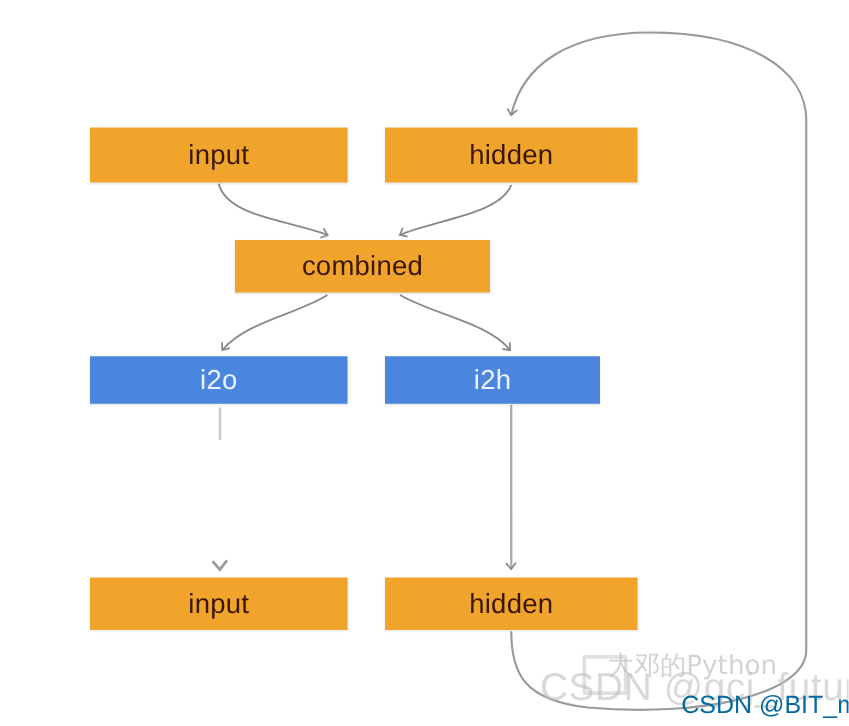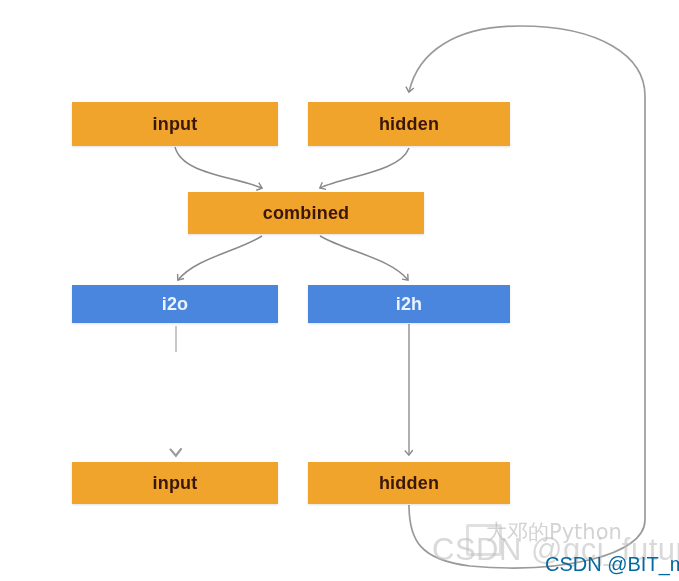--- a/index.html
+++ b/index.html
@@ -22,22 +22,22 @@
     left: 0;
     top: 0;
     width: 679px;
     height: 581px;
   }
   .node {
     position: absolute;
     display: flex;
     align-items: center;
     justify-content: center;
-    font-weight: bold;
-    font-size: 18px;
+    font-weight: normal;
+    font-size: 22px;
     letter-spacing: 0.2px;
     box-sizing: border-box;
     z-index: 3;
   }
   .node.orange {
     background: #f0a42c;
     color: #3a1708;
     box-shadow: 0 1px 2px rgba(0,0,0,0.12);
   }
   .node.blue {
@@ -126,29 +126,29 @@
   </svg>
 
   <div class="node orange" style="left:72px; top:102px; width:206px; height:44px;">
     <span>input</span>
   </div>
 
   <div class="node orange" style="left:308px; top:102px; width:202px; height:44px;">
     <span>hidden</span>
   </div>
 
-  <div class="node orange" style="left:188px; top:192px; width:236px; height:42px;">
+  <div class="node orange" style="left:188px; top:192px; width:204px; height:42px;">
     <span>combined</span>
   </div>
 
   <div class="node blue" style="left:72px; top:285px; width:206px; height:38px;">
     <span>i2o</span>
   </div>
 
-  <div class="node blue" style="left:308px; top:285px; width:202px; height:38px;">
+  <div class="node blue" style="left:308px; top:285px; width:172px; height:38px;">
     <span>i2h</span>
   </div>
 
   <div class="node orange" style="left:72px; top:462px; width:206px; height:42px;">
     <span>input</span>
   </div>
 
   <div class="node orange" style="left:308px; top:462px; width:202px; height:42px;">
     <span>hidden</span>
   </div>

